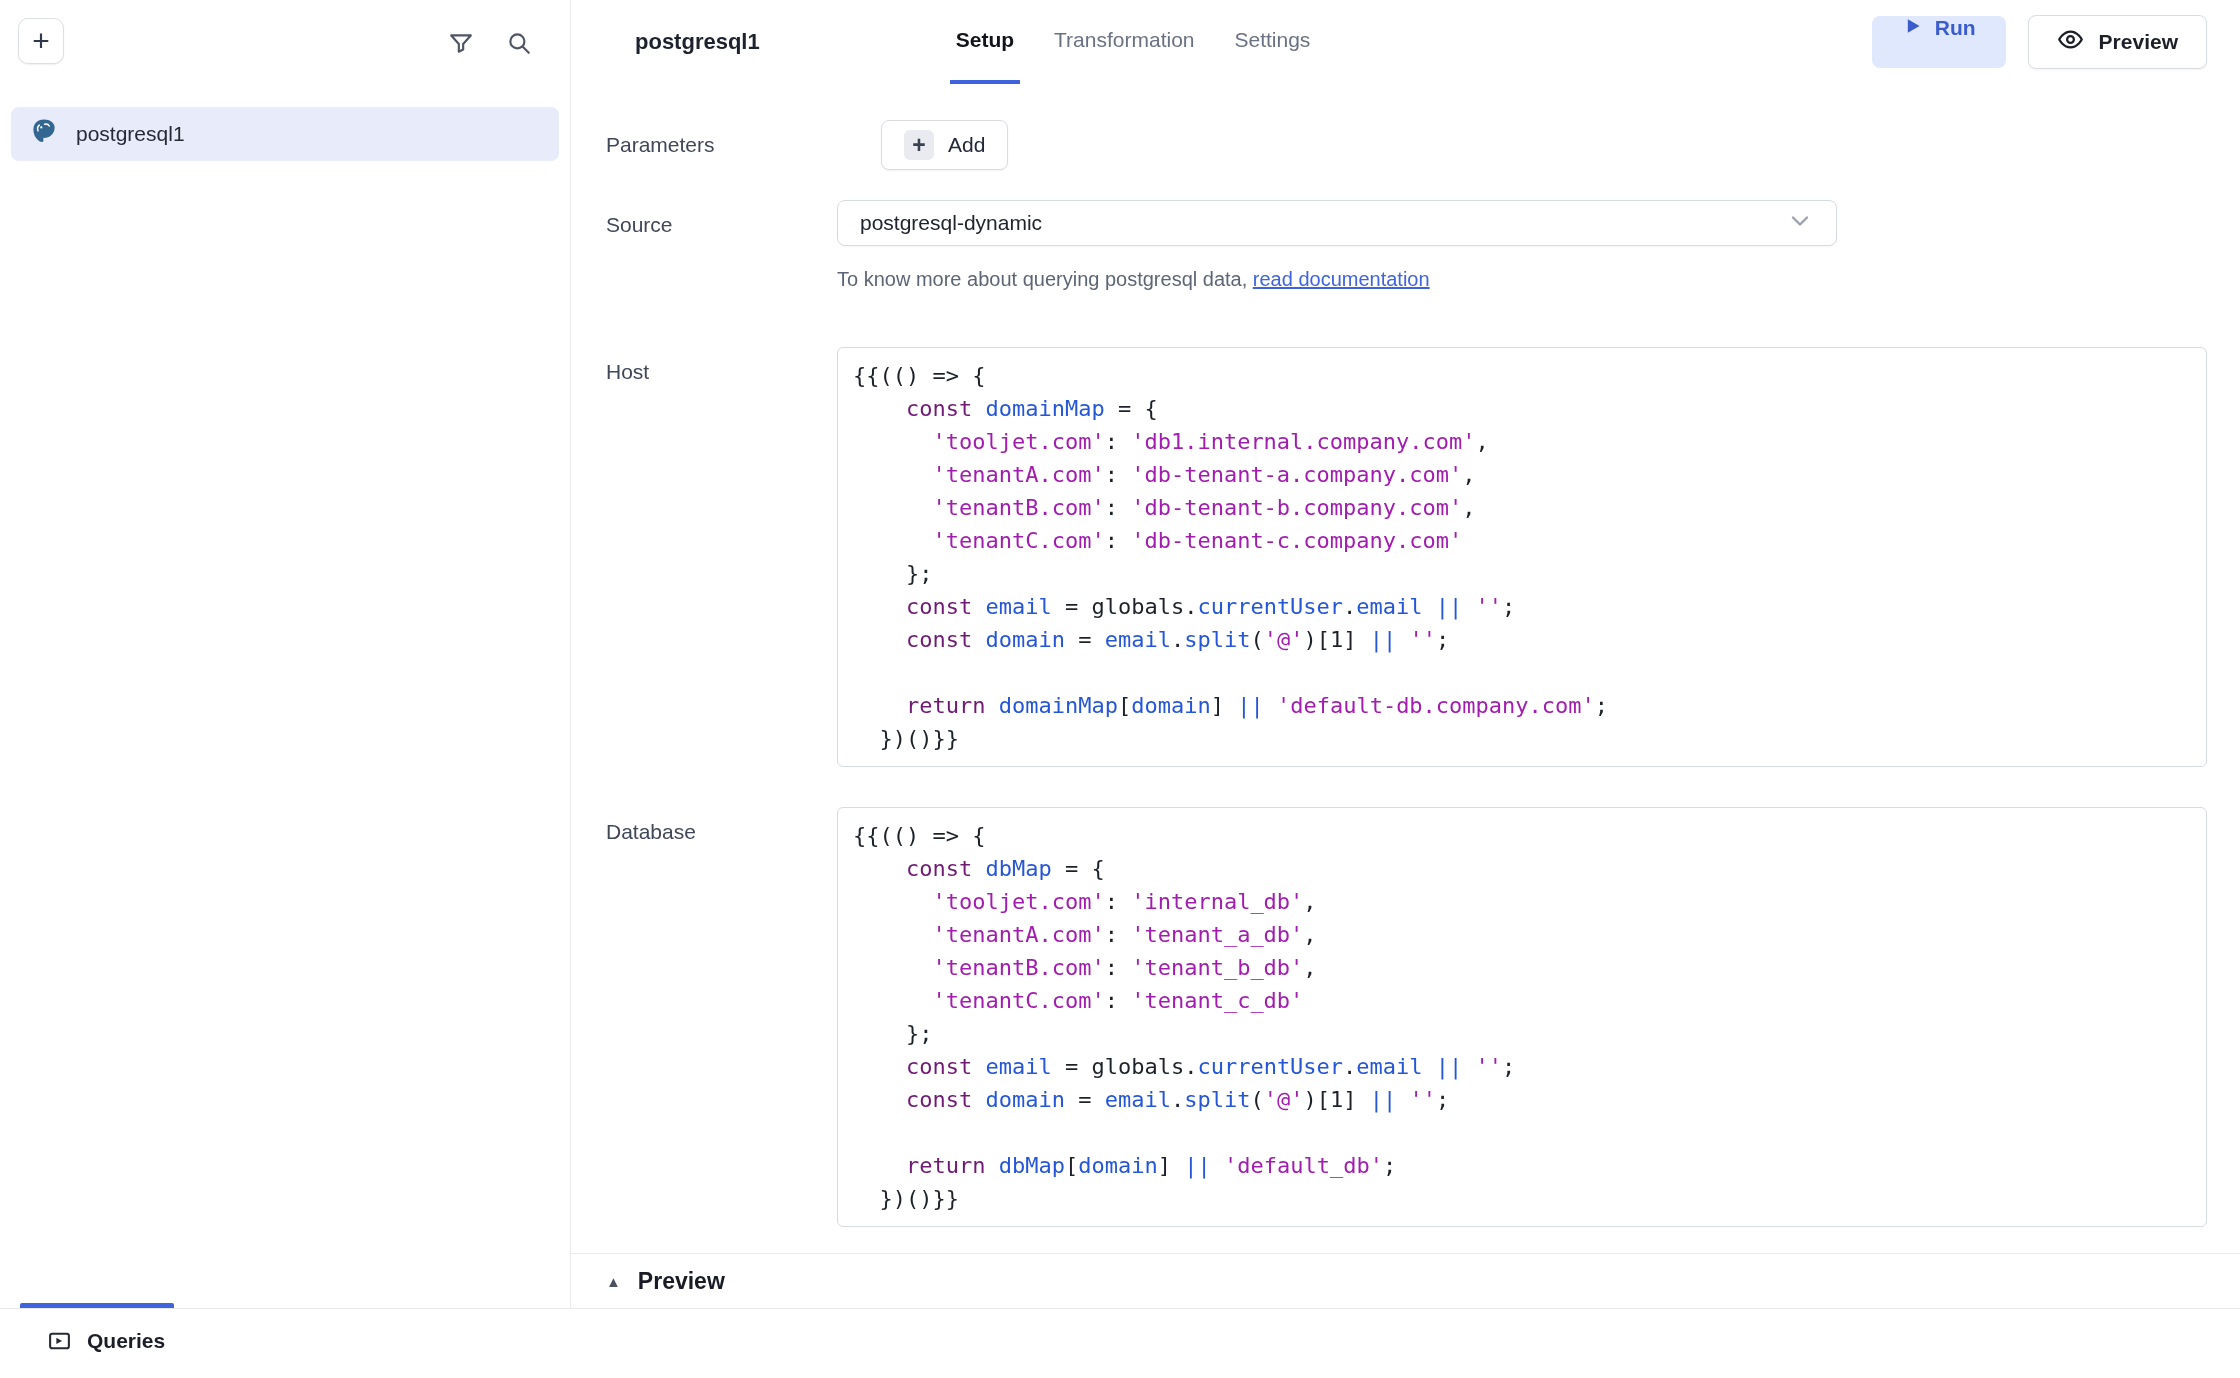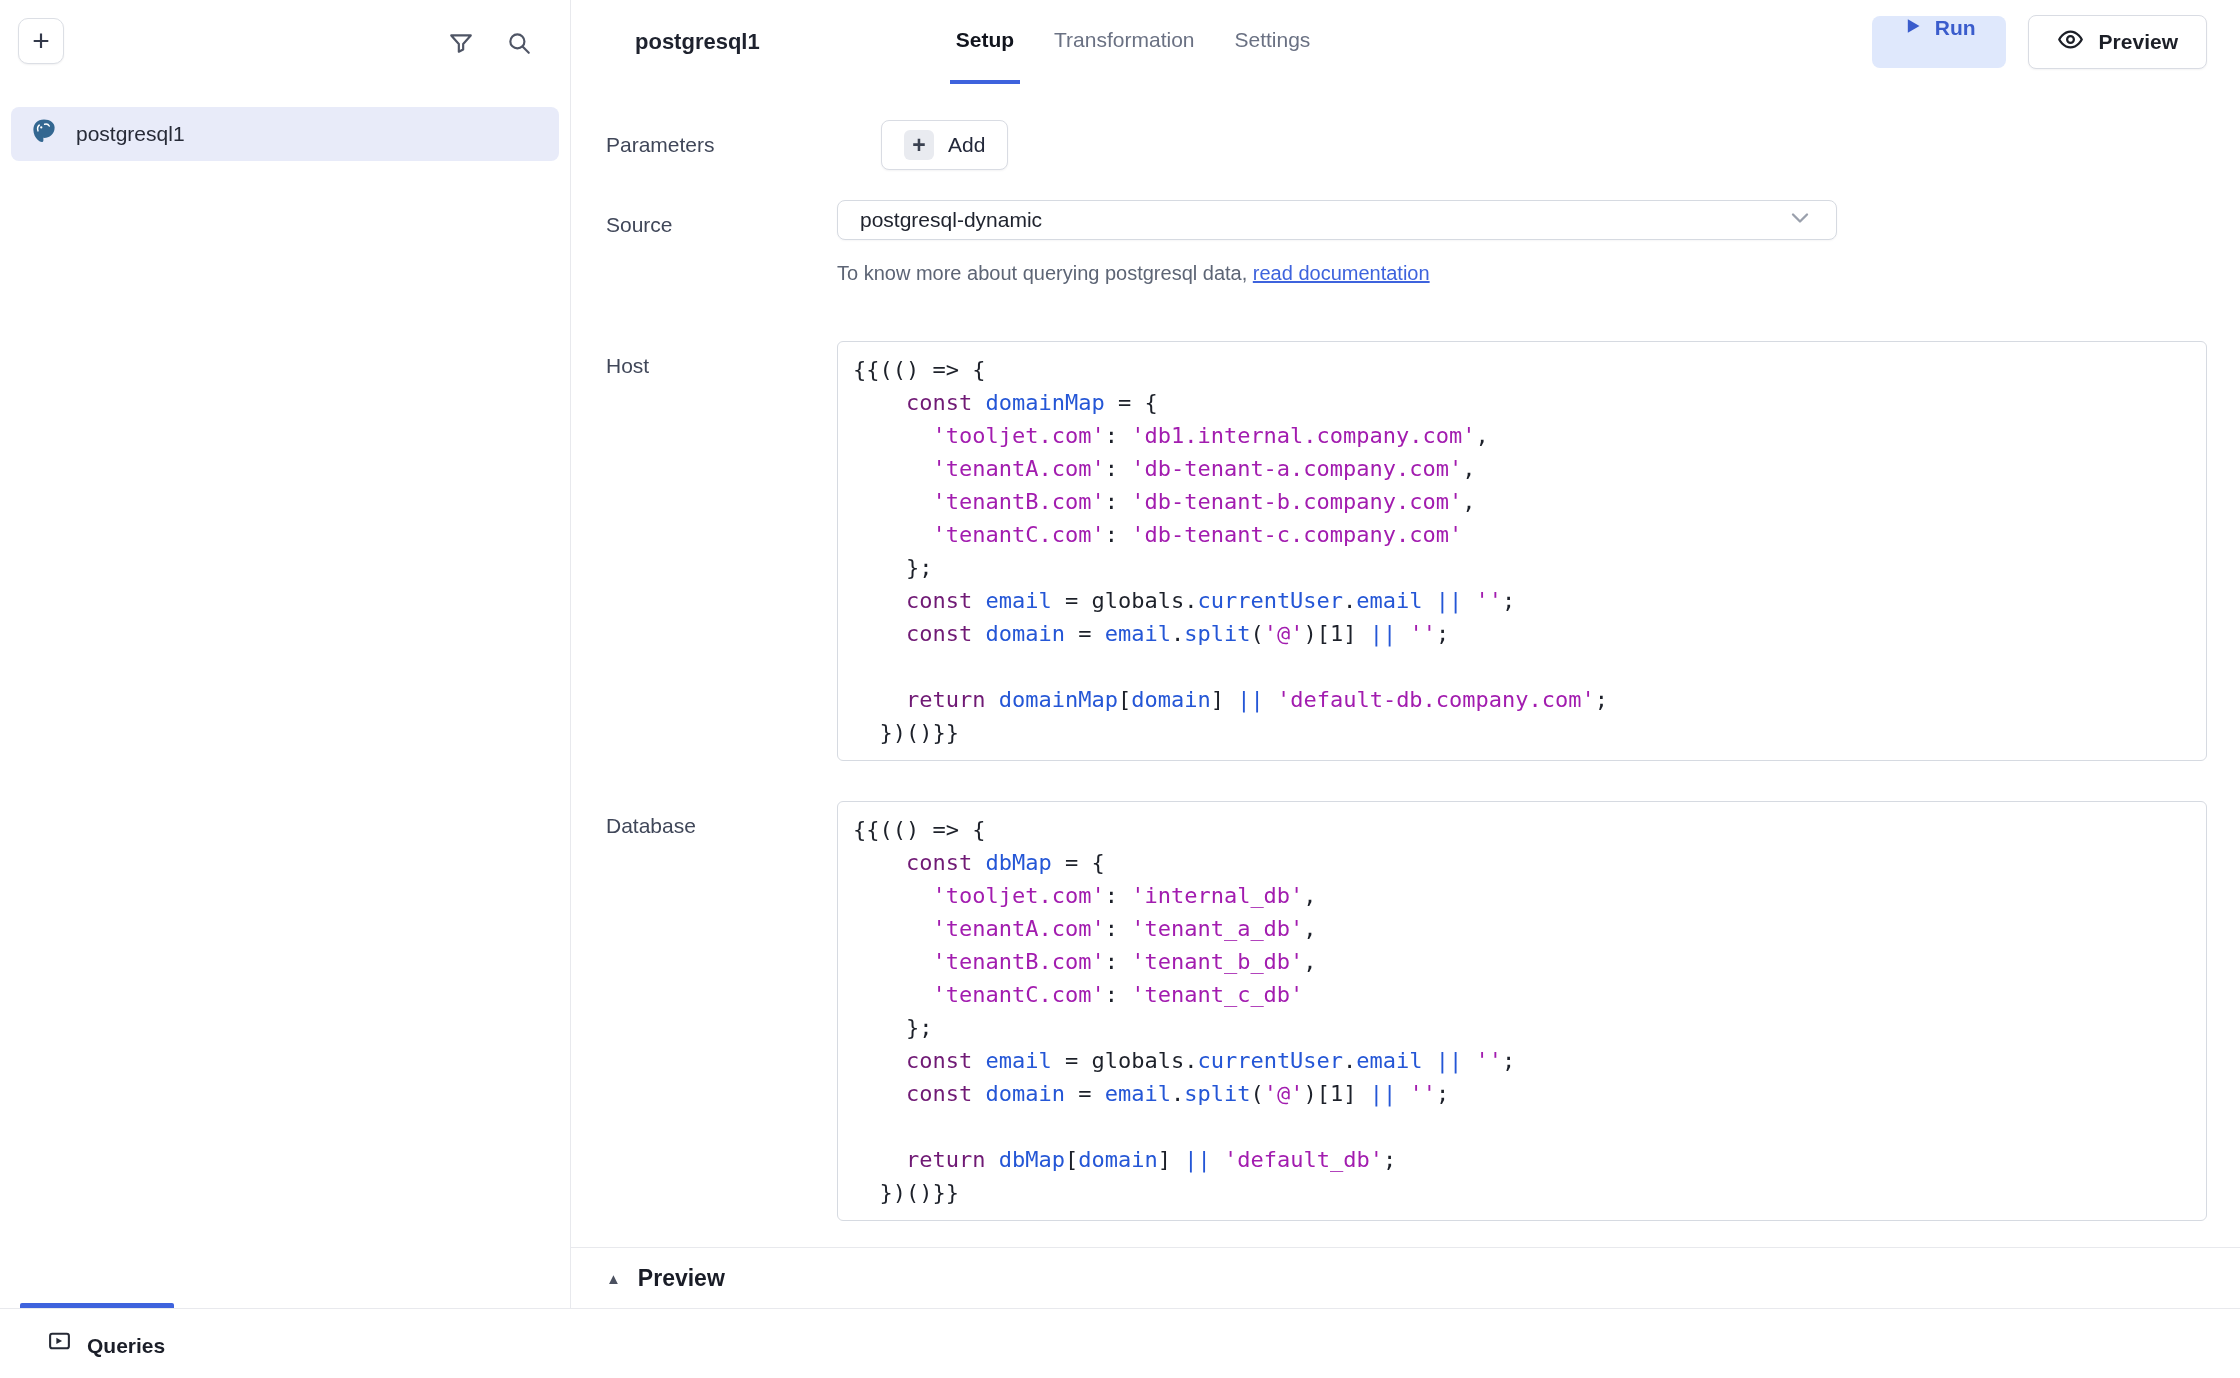--- a/index.html
+++ b/index.html
@@ -35,39 +35,39 @@
   .form-label { width:231px; flex-shrink:0; font-size:21px; font-weight:500; color:#404759; padding-top:13px; }
   .form-content { flex:1; min-width:0; }
   .row-parameters { margin-top:36px;gap:44px; }
   .row-source { margin-top:30px; }
   .row-host { margin-top:56px; }
   .row-database { margin-top:40px; }
 
   .add-btn { display:inline-flex; align-items:center; gap:14px; height:50px; padding:0 22px; border:1px solid #d9dce3; border-radius:8px; background:#fff; font-size:21px; color:#23283a; font-weight:500; box-shadow:0 1px 2px rgba(16,24,40,.05); cursor:pointer; font-family:inherit; }
   .plus-box { width:30px; height:30px; border-radius:6px; background:#e9ebf0; color:#3a4150; font-size:23px; font-weight:600; display:flex; align-items:center; justify-content:center; line-height:1; }
 
-  .select { width:1000px; height:40px; border:1px solid #d6dae1; border-radius:8px; background:#fff; display:flex; align-items:center; justify-content:space-between; padding:0 22px; font-size:21px; color:#20242f; box-shadow:0 1px 2px rgba(16,24,40,.04); cursor:pointer; }
+  .select { width:1000px; height:46px; border:1px solid #d6dae1; border-radius:8px; background:#fff; display:flex; align-items:center; justify-content:space-between; padding:0 22px; font-size:21px; color:#20242f; box-shadow:0 1px 2px rgba(16,24,40,.04); cursor:pointer; }
   .help { margin-top:22px; font-size:20px; color:#5d6575; }
   .help a { color:#3e63dd; text-decoration:underline; cursor:pointer; }
 
   .code-box { width:1370px; border:1px solid #d6dae1; border-radius:6px; background:#fff; padding:11px 15px; font-family:"DejaVu Sans Mono", monospace; font-size:22px; line-height:33px; color:#1d212a; white-space:pre; overflow:hidden; cursor:text; }
   .tok-kw  { color:#701a75; }
   .tok-var { color:#2456d6; }
   .tok-op  { color:#2456d6; }
   .tok-str { color:#a21caf; }
 
   .section-divider { margin-top:26px; border-top:1px solid #e8e9ed; }
   .preview-header { height:69px; display:flex; align-items:center; gap:17px; padding-left:35px; cursor:pointer; }
   .collapse-glyph { font-size:15px; color:#4b5160; line-height:1; }
   .preview-title { font-size:23px; font-weight:600; color:#191c26; }
 
   
   .bottom-bar { position:absolute; left:0; right:0; bottom:0; height:70px; border-top:1px solid #e8e9ed; background:#fff; display:flex; align-items:center; gap:15px; padding-left:47px; }
   .queries-label { font-size:21px; font-weight:600; color:#1b1e28; }
-  .queries-tab { display:flex; align-items:flex-end; gap:15px; cursor:pointer; }
+  .queries-tab { display:flex; align-items:flex-start; gap:15px; cursor:pointer; }
   .queries-indicator { position:absolute; left:20px; bottom:70px; width:154px; height:5px; background:#3e63dd; border-radius:2px 2px 0 0; }
 </style>
 </head>
 <body>
 
 <div class="page">
   <div class="app">
 
     <aside class="sidebar">
       <div class="sidebar-top">

